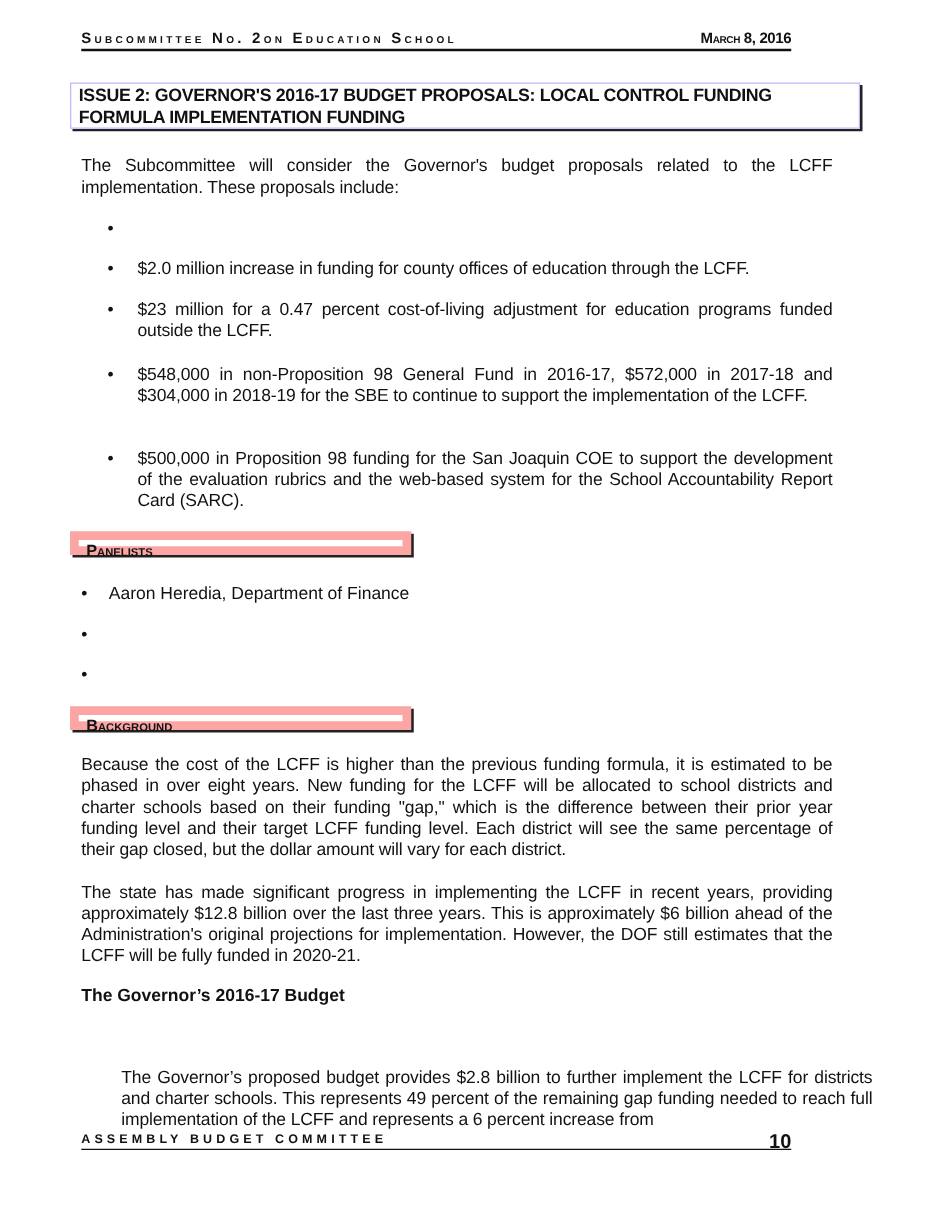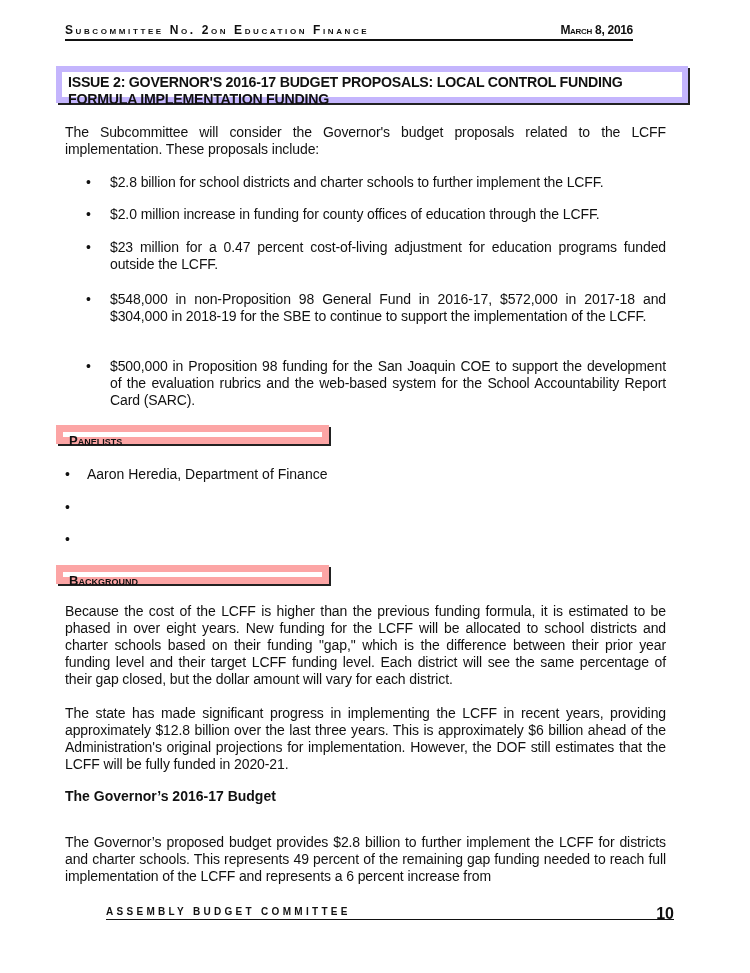--- a/index.html
+++ b/index.html
@@ -13,21 +13,21 @@
     font-family: "Liberation Sans", sans-serif; font-weight: bold; font-size: 11px;
   }
   .header-left {
     position: absolute; left: 0; top: 1px; letter-spacing: 2.6px; font-variant: small-caps;
     font-size: 12px;
   }
   .header-right { position: absolute; right: 0; top: 1px; font-variant: small-caps; font-size: 12px; letter-spacing: -0.3px; margin-left: 20px; }
 
   .issue-box {
     position: absolute; left: 56px; top: 66px; width: 632px; height: 37px;
-    border: 6px solid #c4b5fd; box-shadow: 2px 2px 0 #222;
+    border: 1px solid #c4b5fd; box-shadow: 2px 2px 0 #222;
     padding: 2px 0 0 6px; box-sizing: border-box;
     font-weight: bold; font-size: 14.2px; line-height: 17px; letter-spacing: -0.25px;
   }
 
   .text { font-size: 14px; line-height: 17px; letter-spacing: -0.1px; }
   .justify { text-align: justify; }
 
   .intro { position: absolute; left: 65px; top: 124px; width: 601px; }
 
   .bullets { position: absolute; left: 86px; width: 580px; margin: 0; padding: 0; list-style: none; }
@@ -47,41 +47,40 @@
 
   .panel-list { position: absolute; left: 65px; width: 400px; margin: 0; padding: 0; list-style: none; }
   .panel-item { position: relative; padding-left: 22px; font-size: 14px; line-height: 17px; }
   .panel-item .dot { position: absolute; left: 0; top: 0; }
 
   .para { position: absolute; left: 65px; width: 601px; }
   .subhead { position: absolute; left: 65px; top: 788px; font-weight: bold; font-size: 14px; }
 
   .page-footer {
     position: absolute; left: 65px; top: 905px; width: 568px; height: 14px;
-    border-bottom: 1px solid #111; font-weight: bold; font-size: 10px; margin-left: 41px;
+    border-bottom: 1px solid #111; font-weight: bold; font-size: 10px;
   }
   .footer-left { position: absolute; left: 0; top: 1px; letter-spacing: 3.3px; }
   .footer-right { position: absolute; right: 0; top: 0; font-size: 16px; }
 </style>
 </head>
 <body>
 
 <div class="page-header">
-  <span class="header-left">Subcommittee No. 2on Education Finance</span>
+  <span class="header-left">Subcommittee No. 2on Education School</span>
   <span class="header-right">March 8, 2016</span>
 </div>
 
 <div class="issue-box">ISSUE 2: GOVERNOR'S 2016-17 BUDGET PROPOSALS: LOCAL CONTROL FUNDING FORMULA IMPLEMENTATION FUNDING</div>
 
 <div class="intro text justify">The Subcommittee will consider the Governor's budget proposals related to the LCFF implementation. These proposals include:</div>
 
 <ul class="bullets" style="top:174px;">
   <li class="bullet">
     <span class="dot">•</span>
-    <span>$2.8 billion for school districts and charter schools to further implement the LCFF.</span>
   </li>
 </ul>
 <ul class="bullets" style="top:206px;">
   <li class="bullet">
     <span class="dot">•</span>
     <span>$2.0 million increase in funding for county offices of education through the LCFF.</span>
   </li>
 </ul>
 <ul class="bullets" style="top:239px;">
   <li class="bullet">
@@ -120,18 +119,18 @@
     <span class="dot">•</span>
   </li>
 </ul>
 
 <div class="section-box" style="top:565px;">Background</div>
 
 <div class="para text justify" style="top:603px;">Because the cost of the LCFF is higher than the previous funding formula, it is estimated to be phased in over eight years. New funding for the LCFF will be allocated to school districts and charter schools based on their funding "gap," which is the difference between their prior year funding level and their target LCFF funding level. Each district will see the same percentage of their gap closed, but the dollar amount will vary for each district.</div>
 <div class="para text justify" style="top:705px;">The state has made significant progress in implementing the LCFF in recent years, providing approximately $12.8 billion over the last three years. This is approximately $6 billion ahead of the Administration's original projections for implementation. However, the DOF still estimates that the LCFF will be fully funded in 2020-21.</div>
 
 <div class="subhead">The Governor’s 2016-17 Budget</div>
-<div class="para text justify" style="top:834px;">The Governor’s proposed budget provides $2.8 billion to further implement the LCFF for districts and charter schools. This represents 49 percent of the remaining gap funding needed to reach full implementation of the LCFF and represents a 6 percent increase from</div>
+<div class="para text justify" style="top:853px;margin-left:32px;">The Governor’s proposed budget provides $2.8 billion to further implement the LCFF for districts and charter schools. This represents 49 percent of the remaining gap funding needed to reach full implementation of the LCFF and represents a 6 percent increase from</div>
 
 <div class="page-footer">
   <span class="footer-left">ASSEMBLY BUDGET COMMITTEE</span>
   <span class="footer-right">10</span>
 </div>
 
 </body></html>

